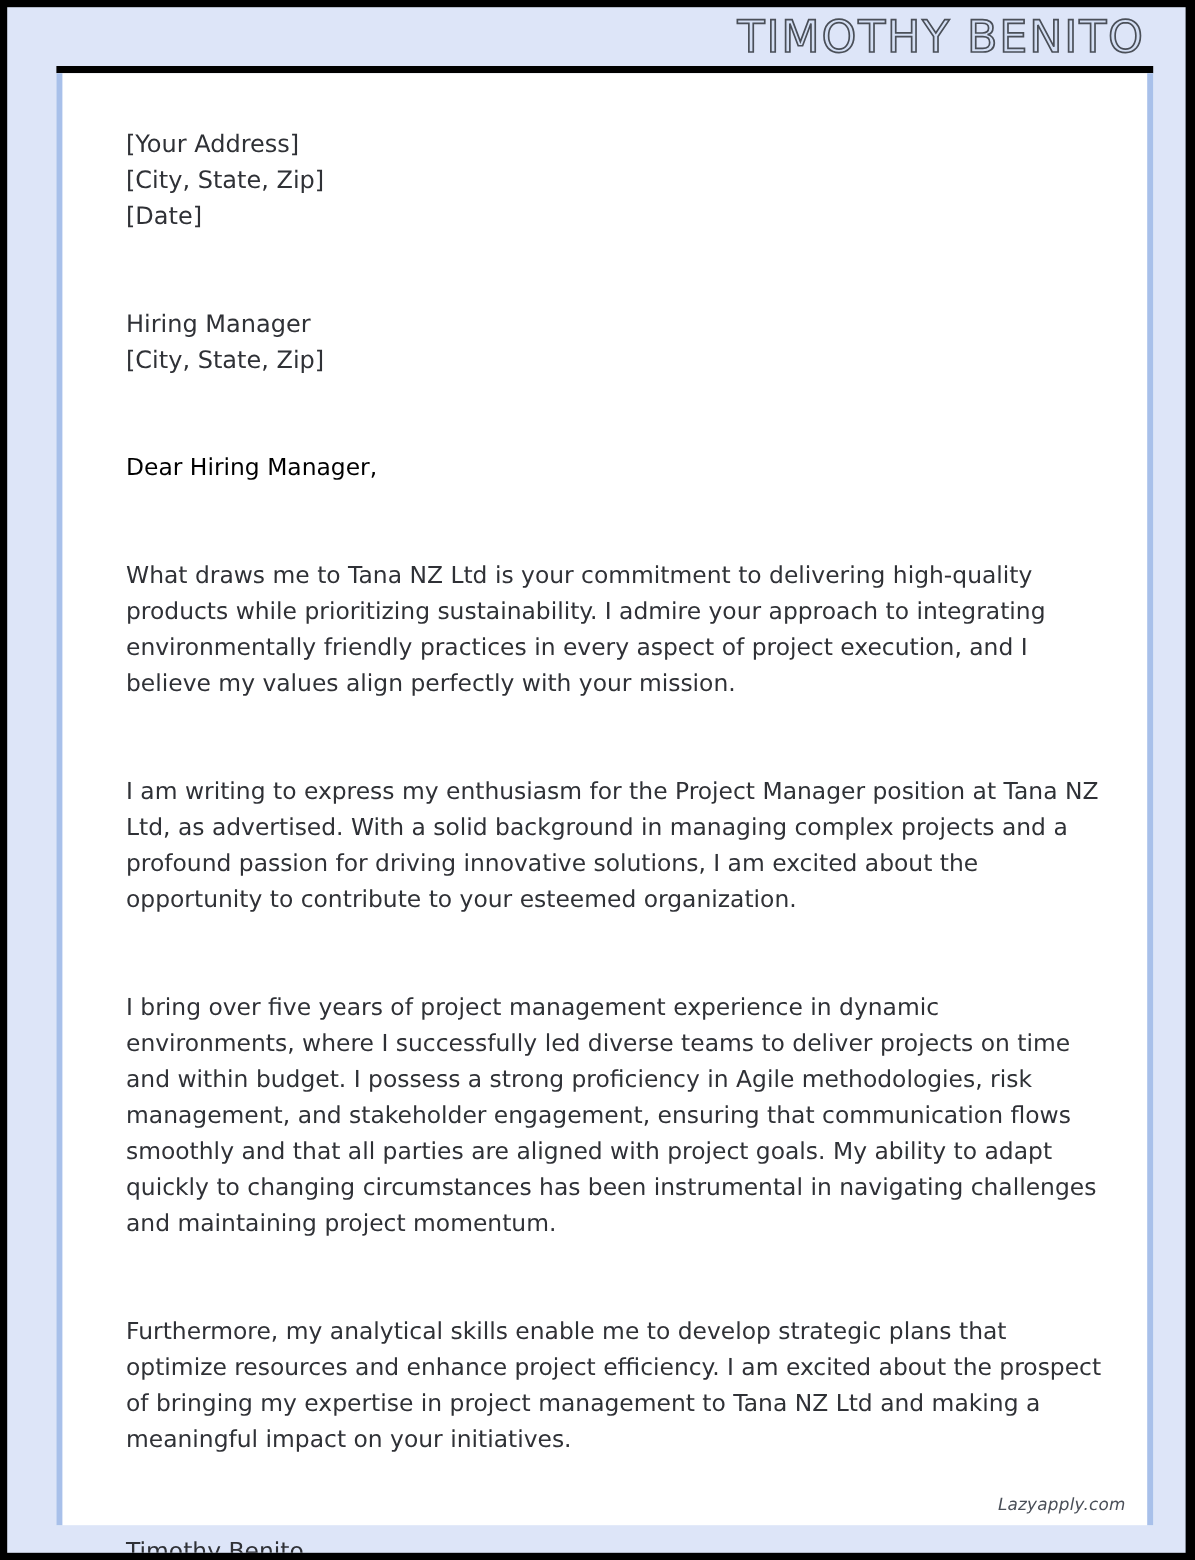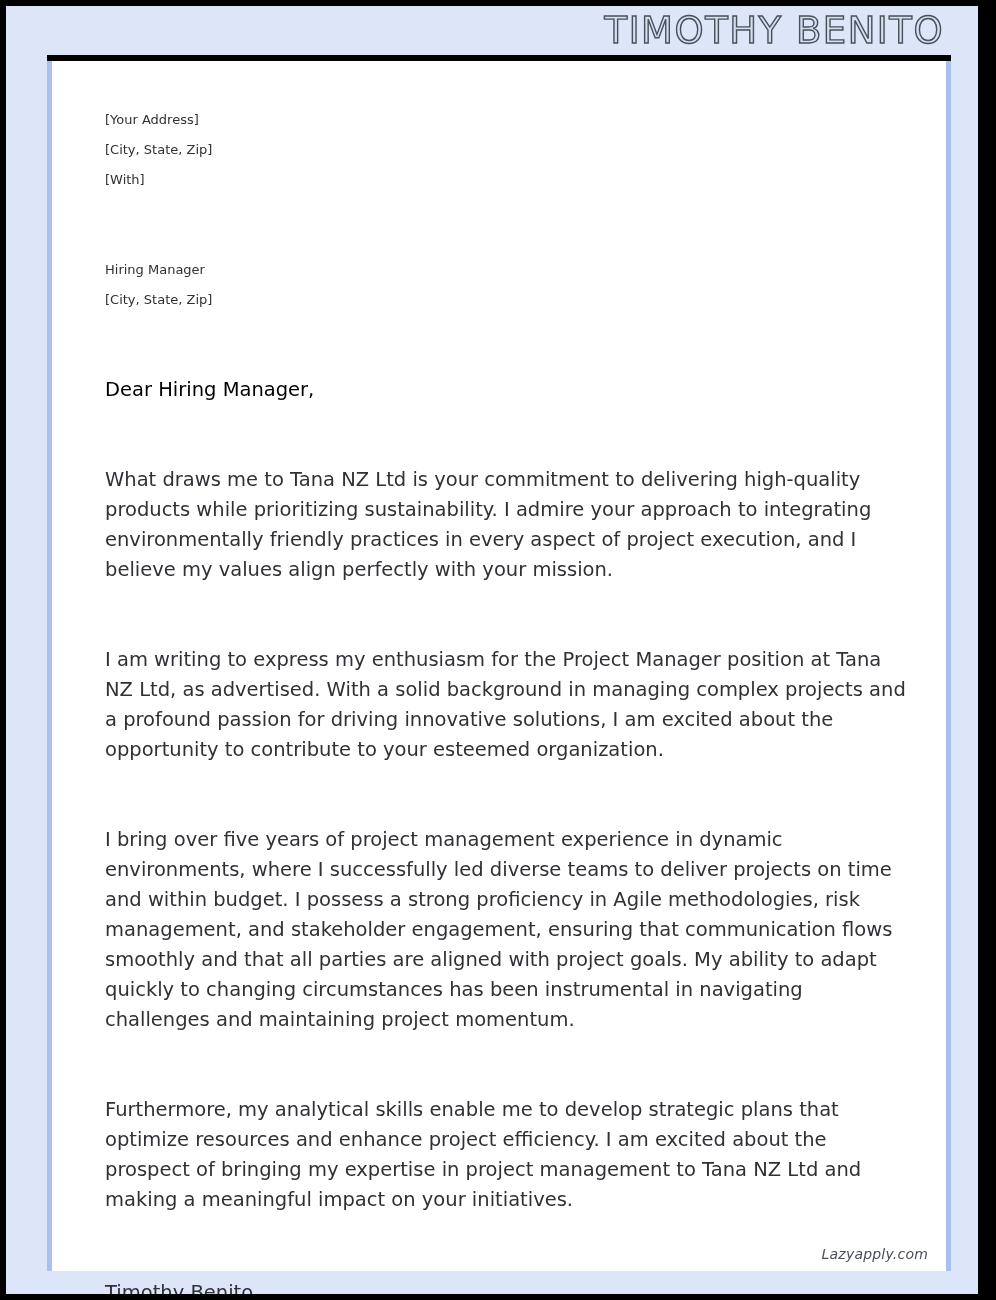--- a/index.html
+++ b/index.html
@@ -15,21 +15,21 @@
     font-family: "DejaVu Sans", "Liberation Sans", sans-serif;
     overflow: hidden;
   }
 
   
   .doc-frame {
     position: relative;
     width: 996px;
     height: 1300px;
     background: #000000;
-    padding: 6px 18px 6px 6px;
+    padding: 6px 8px 6px 6px;
   }
 
   
   .doc-backdrop {
     position: relative;
     width: 100%;
     height: 100%;
     background: #dde5f8;
     overflow: hidden;
   }
@@ -88,21 +88,21 @@
     right: 0;
     padding: 44px 34px 0 53px;
   }
 
   
   .addr-block,
   .recipient-block {
     margin: 0 0 60px 0;
   }
   .addr-line {
-    font-size: 13px;
+    font-size: 20px;
     line-height: 30px;
     color: #2f3136;
     white-space: nowrap;
   }
 
   .salutation {
     font-size: 19.5px;
     line-height: 30px;
     color: #000000;
     margin: 12px 0 60px 0;
@@ -148,21 +148,21 @@
     </div>
 
     <div class="letterhead-rule"></div>
 
     <div class="letter-page">
       <div class="letter-body">
 
         <div class="addr-block">
           <div class="addr-line">[Your Address]</div>
           <div class="addr-line">[City, State, Zip]</div>
-          <div class="addr-line">[With]</div>
+          <div class="addr-line">[Date]</div>
         </div>
 
         <div class="recipient-block">
           <div class="addr-line">Hiring Manager</div>
           <div class="addr-line">[City, State, Zip]</div>
         </div>
 
         <div class="salutation">Dear Hiring Manager,</div>
 
         <p class="para">What draws me to Tana NZ Ltd is your commitment to delivering high-quality products while prioritizing sustainability. I admire your approach to integrating environmentally friendly practices in every aspect of project execution, and I believe my values align perfectly with your mission.</p>

